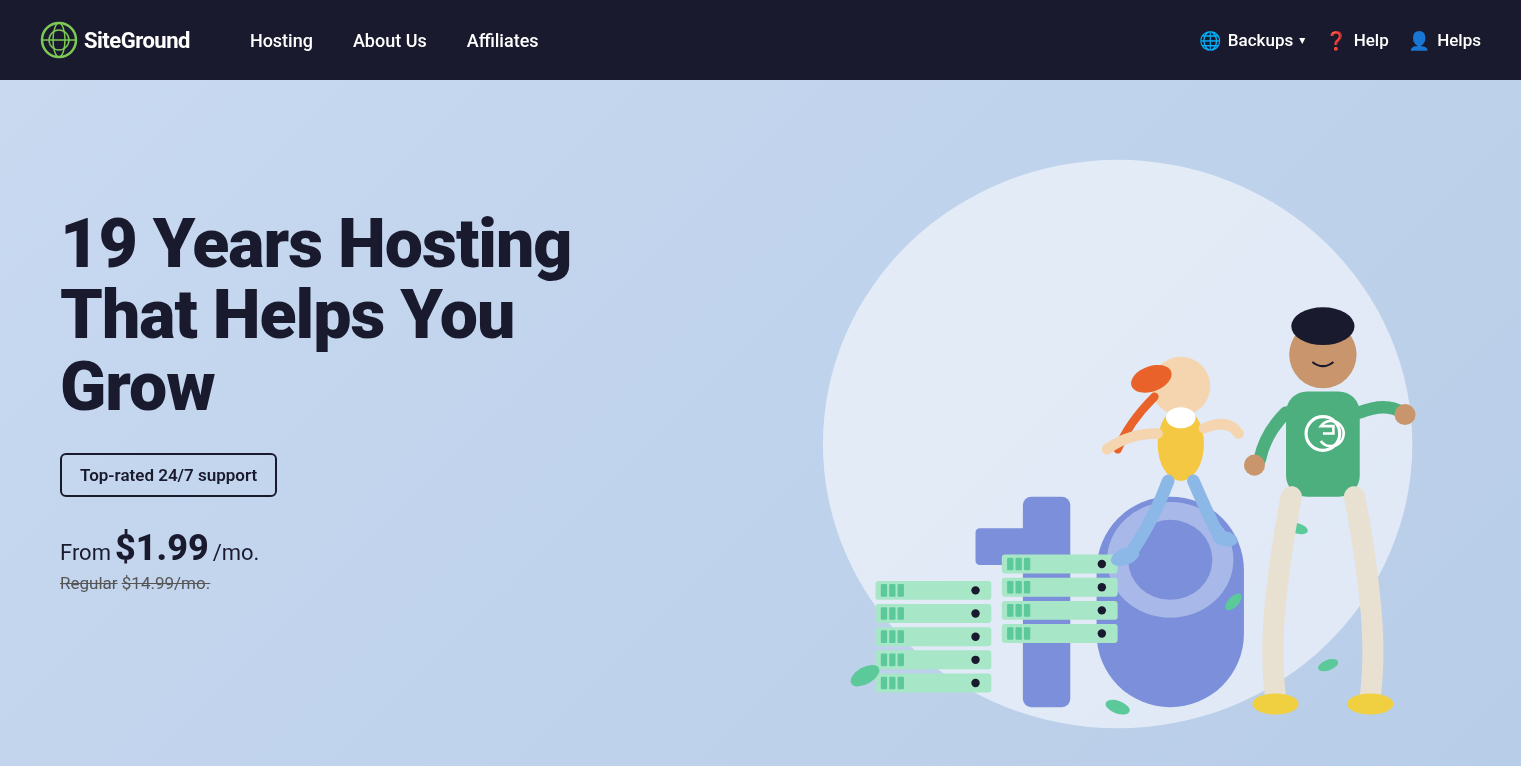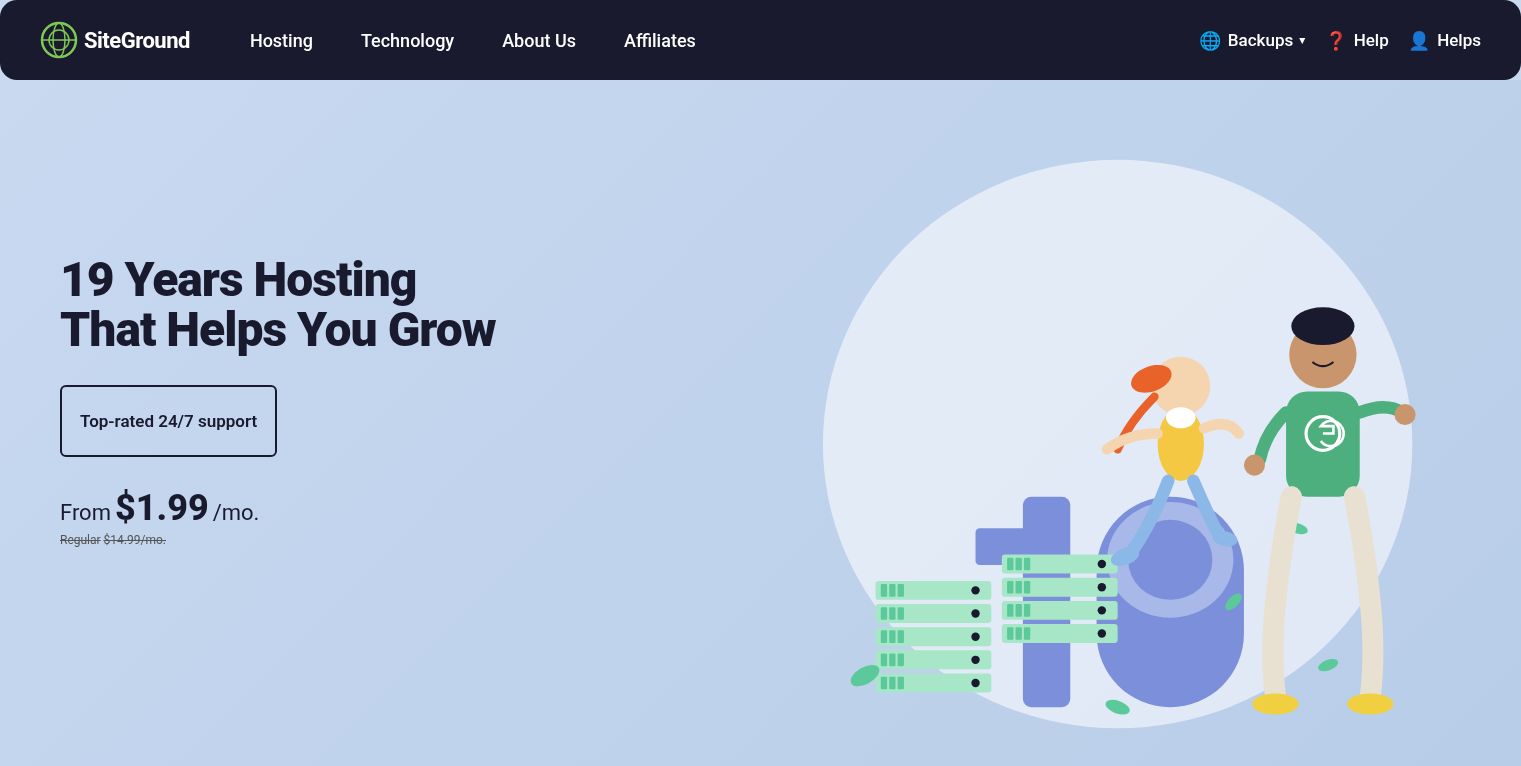--- a/index.html
+++ b/index.html
@@ -12,42 +12,40 @@
 
     
     nav {
       background-color: #1a1a2e;
       display: flex;
       align-items: center;
       padding: 0 40px;
       height: 80px;
       position: relative;
       z-index: 10;
-      border-radius: 17px;
     }
     .nav-logo {
       display: flex;
       align-items: center;
       gap: 6px;
       margin-right: 40px;
       text-decoration: none;
     }
     .logo-icon {
       width: 38px;
       height: 38px;
     }
     .logo-text {
       color: white;
       font-size: 22px;
       font-weight: 700;
       letter-spacing: -0.5px;
     }
     .nav-links {
       display: flex;
-      gap: 8px;
       flex: 1;
     }
     .nav-link {
       color: white;
       text-decoration: none;
       font-size: 18px;
       font-weight: 500;
       padding: 8px 20px;
       border-radius: 6px;
       transition: background 0.2s;
@@ -80,37 +78,37 @@
       position: relative;
       overflow: hidden;
       padding: 60px 60px 60px 60px;
     }
     .hero-content {
       max-width: 620px;
       z-index: 2;
       position: relative;
     }
     .hero-title {
-      font-size: 48px;
+      font-size: 68px;
       font-weight: 900;
       line-height: 1.05;
       color: #1a1a2e;
       margin-bottom: 30px;
       letter-spacing: -1px;
     }
     .badges {
       display: flex;
       flex-direction: column;
       gap: 10px;
       margin-bottom: 30px;
     }
     .badge {
       display: inline-flex;
       align-items: center;
-      padding: 24px 18px;
+      padding: 10px 18px;
       border-radius: 6px;
       font-size: 17px;
       font-weight: 600;
       width: fit-content;
     }
     .badge-outline {
       border: 2px solid #1a1a2e;
       background: transparent;
       color: #1a1a2e;
     }
@@ -131,21 +129,21 @@
       font-size: 36px;
       font-weight: 800;
       color: #1a1a2e;
     }
     .price-per {
       font-size: 22px;
       font-weight: 400;
       color: #1a1a2e;
     }
     .price-regular {
-      font-size: 12px;
+      font-size: 17px;
       color: #555;
       margin-top: 4px;
     }
     .price-regular span {
       text-decoration: line-through;
     }
     .start-btn {
       background: #4a6cf7;
       color: white;
       border: none;
@@ -188,21 +186,20 @@
       <circle cx="19" cy="19" r="17" stroke="#7dc954" stroke-width="2.5" fill="none"></circle>
       <circle cx="19" cy="19" r="10" stroke="#7dc954" stroke-width="1.5" fill="none"></circle>
       <ellipse cx="19" cy="19" rx="6" ry="17" stroke="#7dc954" stroke-width="1.5" fill="none"></ellipse>
       <line x1="2" y1="19" x2="36" y2="19" stroke="#7dc954" stroke-width="1.5"></line>
     </svg>
     <span class="logo-text">SiteGround</span>
   </a>
 
   <div class="nav-links">
     <a class="nav-link" href="#">Hosting</a>
-    <a class="nav-link" href="#">Technology</a>
     <a class="nav-link" href="#">About Us</a>
     <a class="nav-link" href="#">Affiliates</a>
   </div>
 
   <div class="nav-right">
     <span class="nav-right-item">
       <span style="font-size:18px;">🌐</span>
       <span>Backups</span>
       <span class="chevron-down">▾</span>
     </span>

